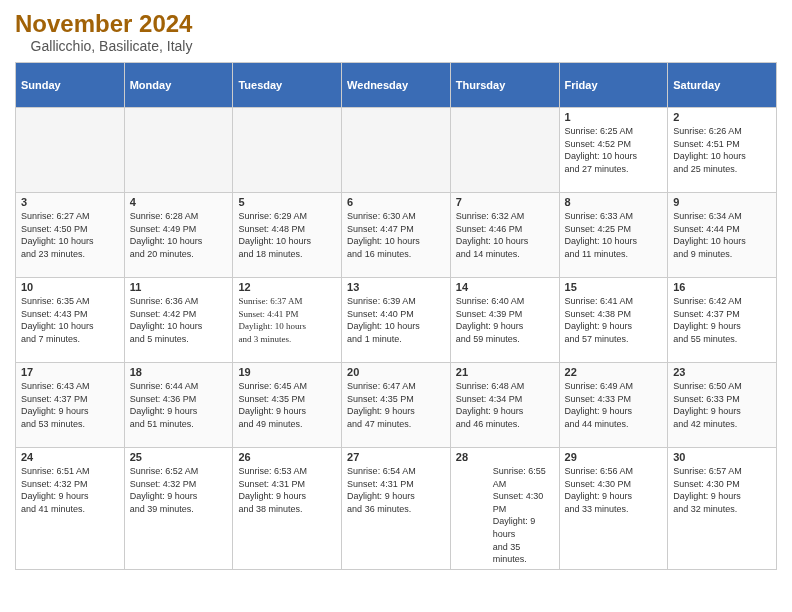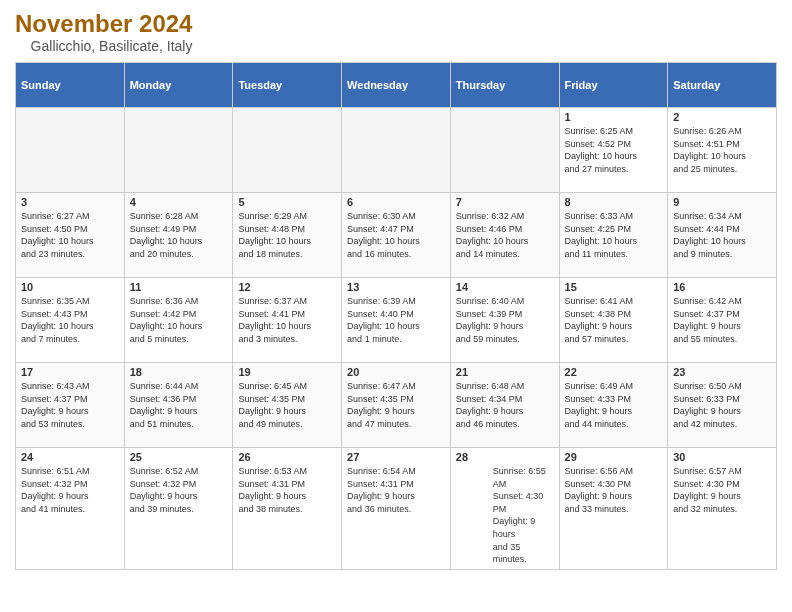--- a/index.html
+++ b/index.html
@@ -198,21 +198,21 @@
           </td>
           <td>
             <span class="day-num">11</span>
             <div class="day-info" style="white-space: pre-line;">Sunrise: 6:36 AM
 Sunset: 4:42 PM
 Daylight: 10 hours
 and 5 minutes.</div>
           </td>
           <td>
             <span class="day-num">12</span>
-            <div class="day-info" style="white-space: pre-line;">Sunrise: 6:37 AM
+            <div class="day-info" style="white-space: pre-line; font-family: Liberation Serif, serif;">Sunrise: 6:37 AM
 Sunset: 4:41 PM
 Daylight: 10 hours
 and 3 minutes.</div>
           </td>
           <td>
             <span class="day-num">13</span>
             <div class="day-info" style="white-space: pre-line;">Sunrise: 6:39 AM
 Sunset: 4:40 PM
 Daylight: 10 hours
 and 1 minute.</div>

